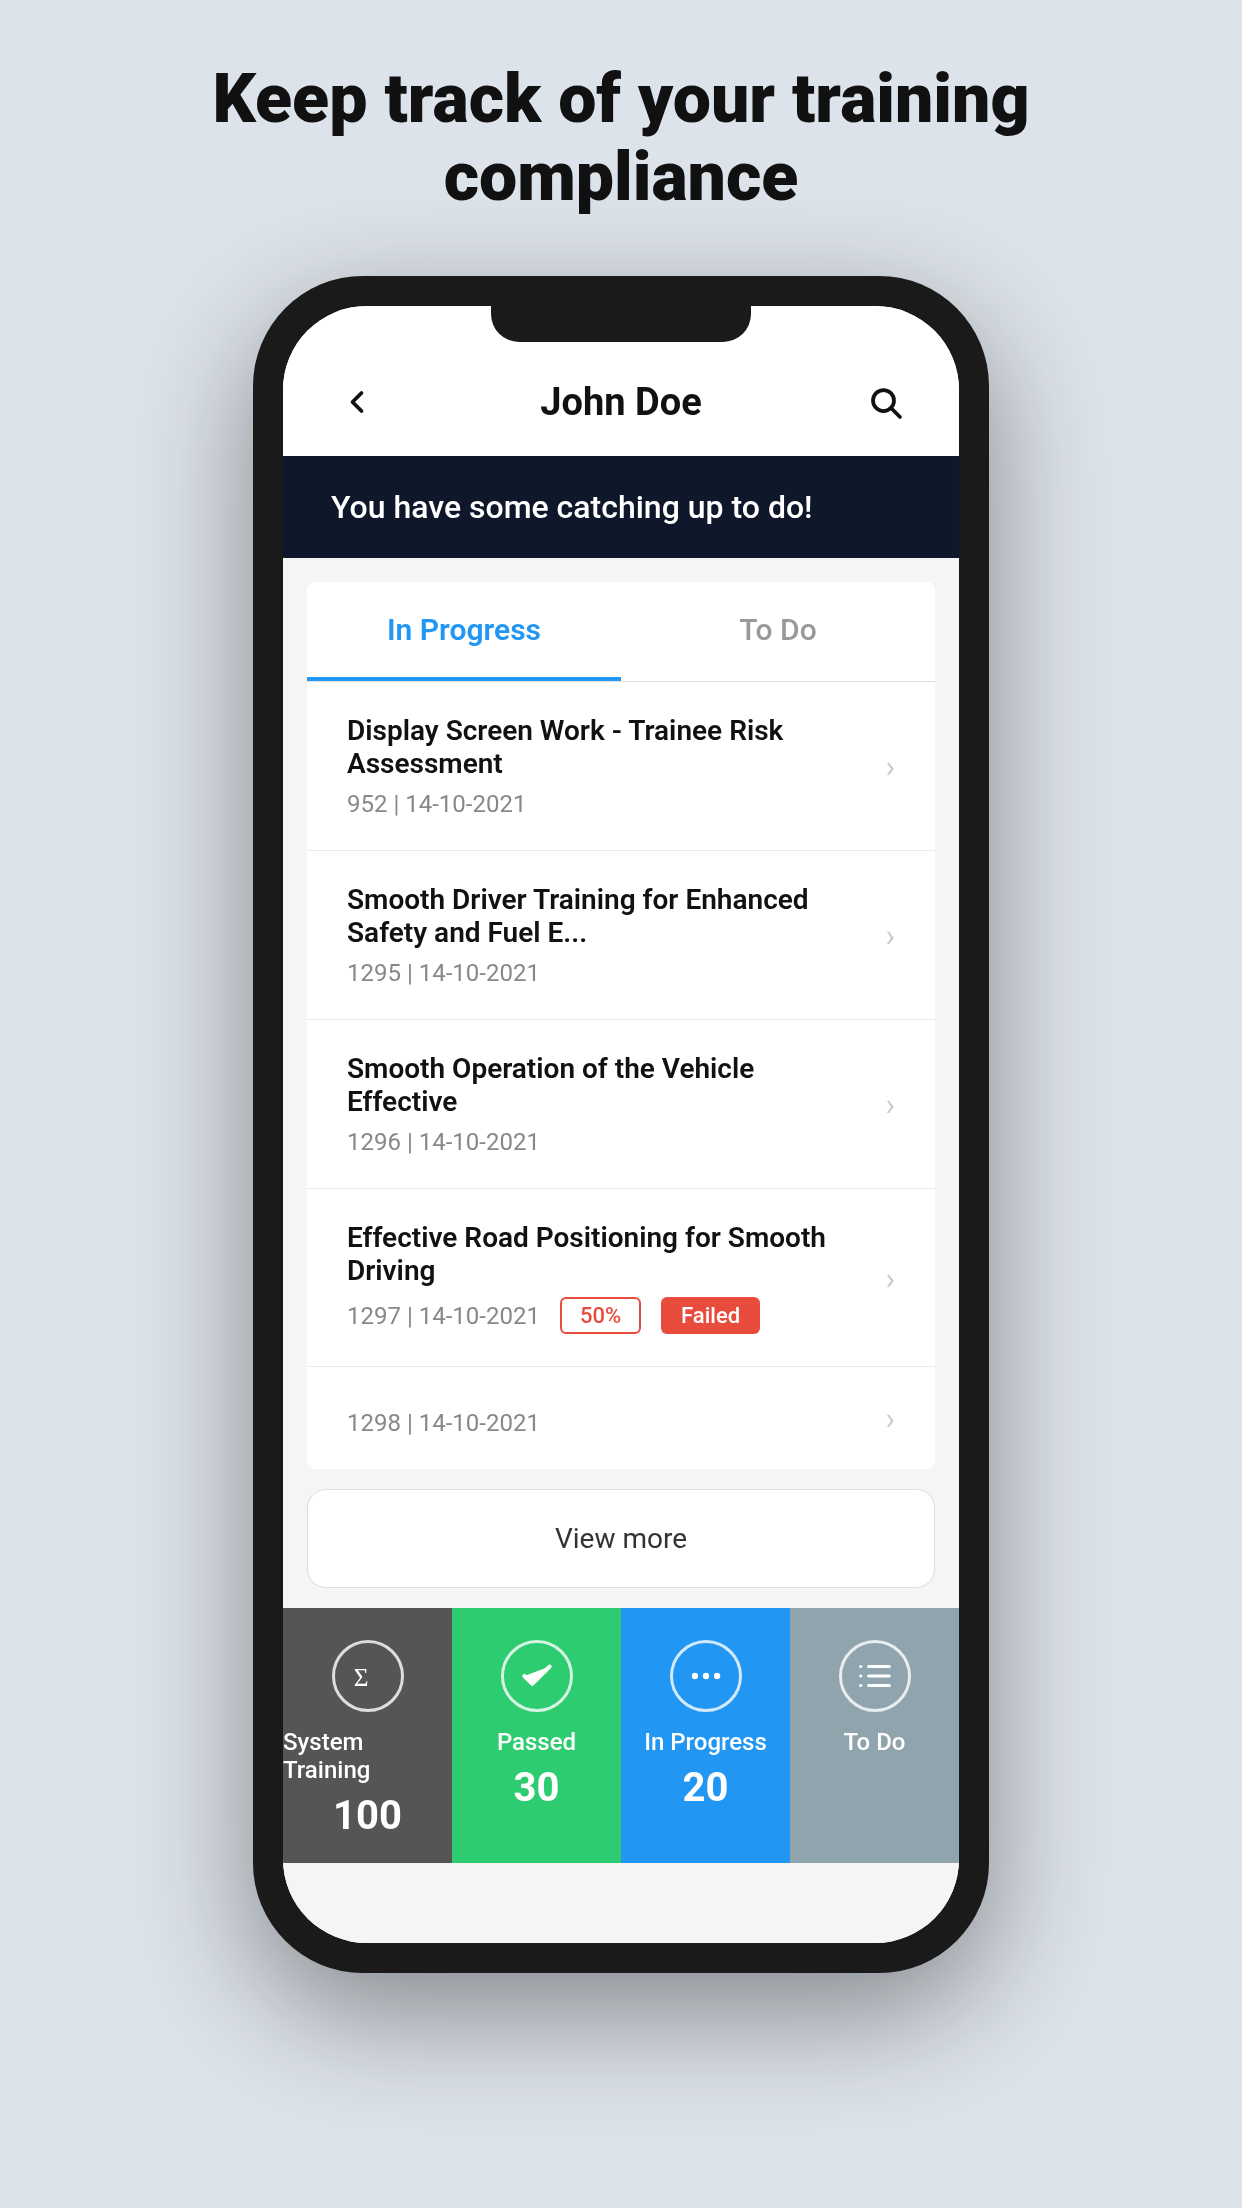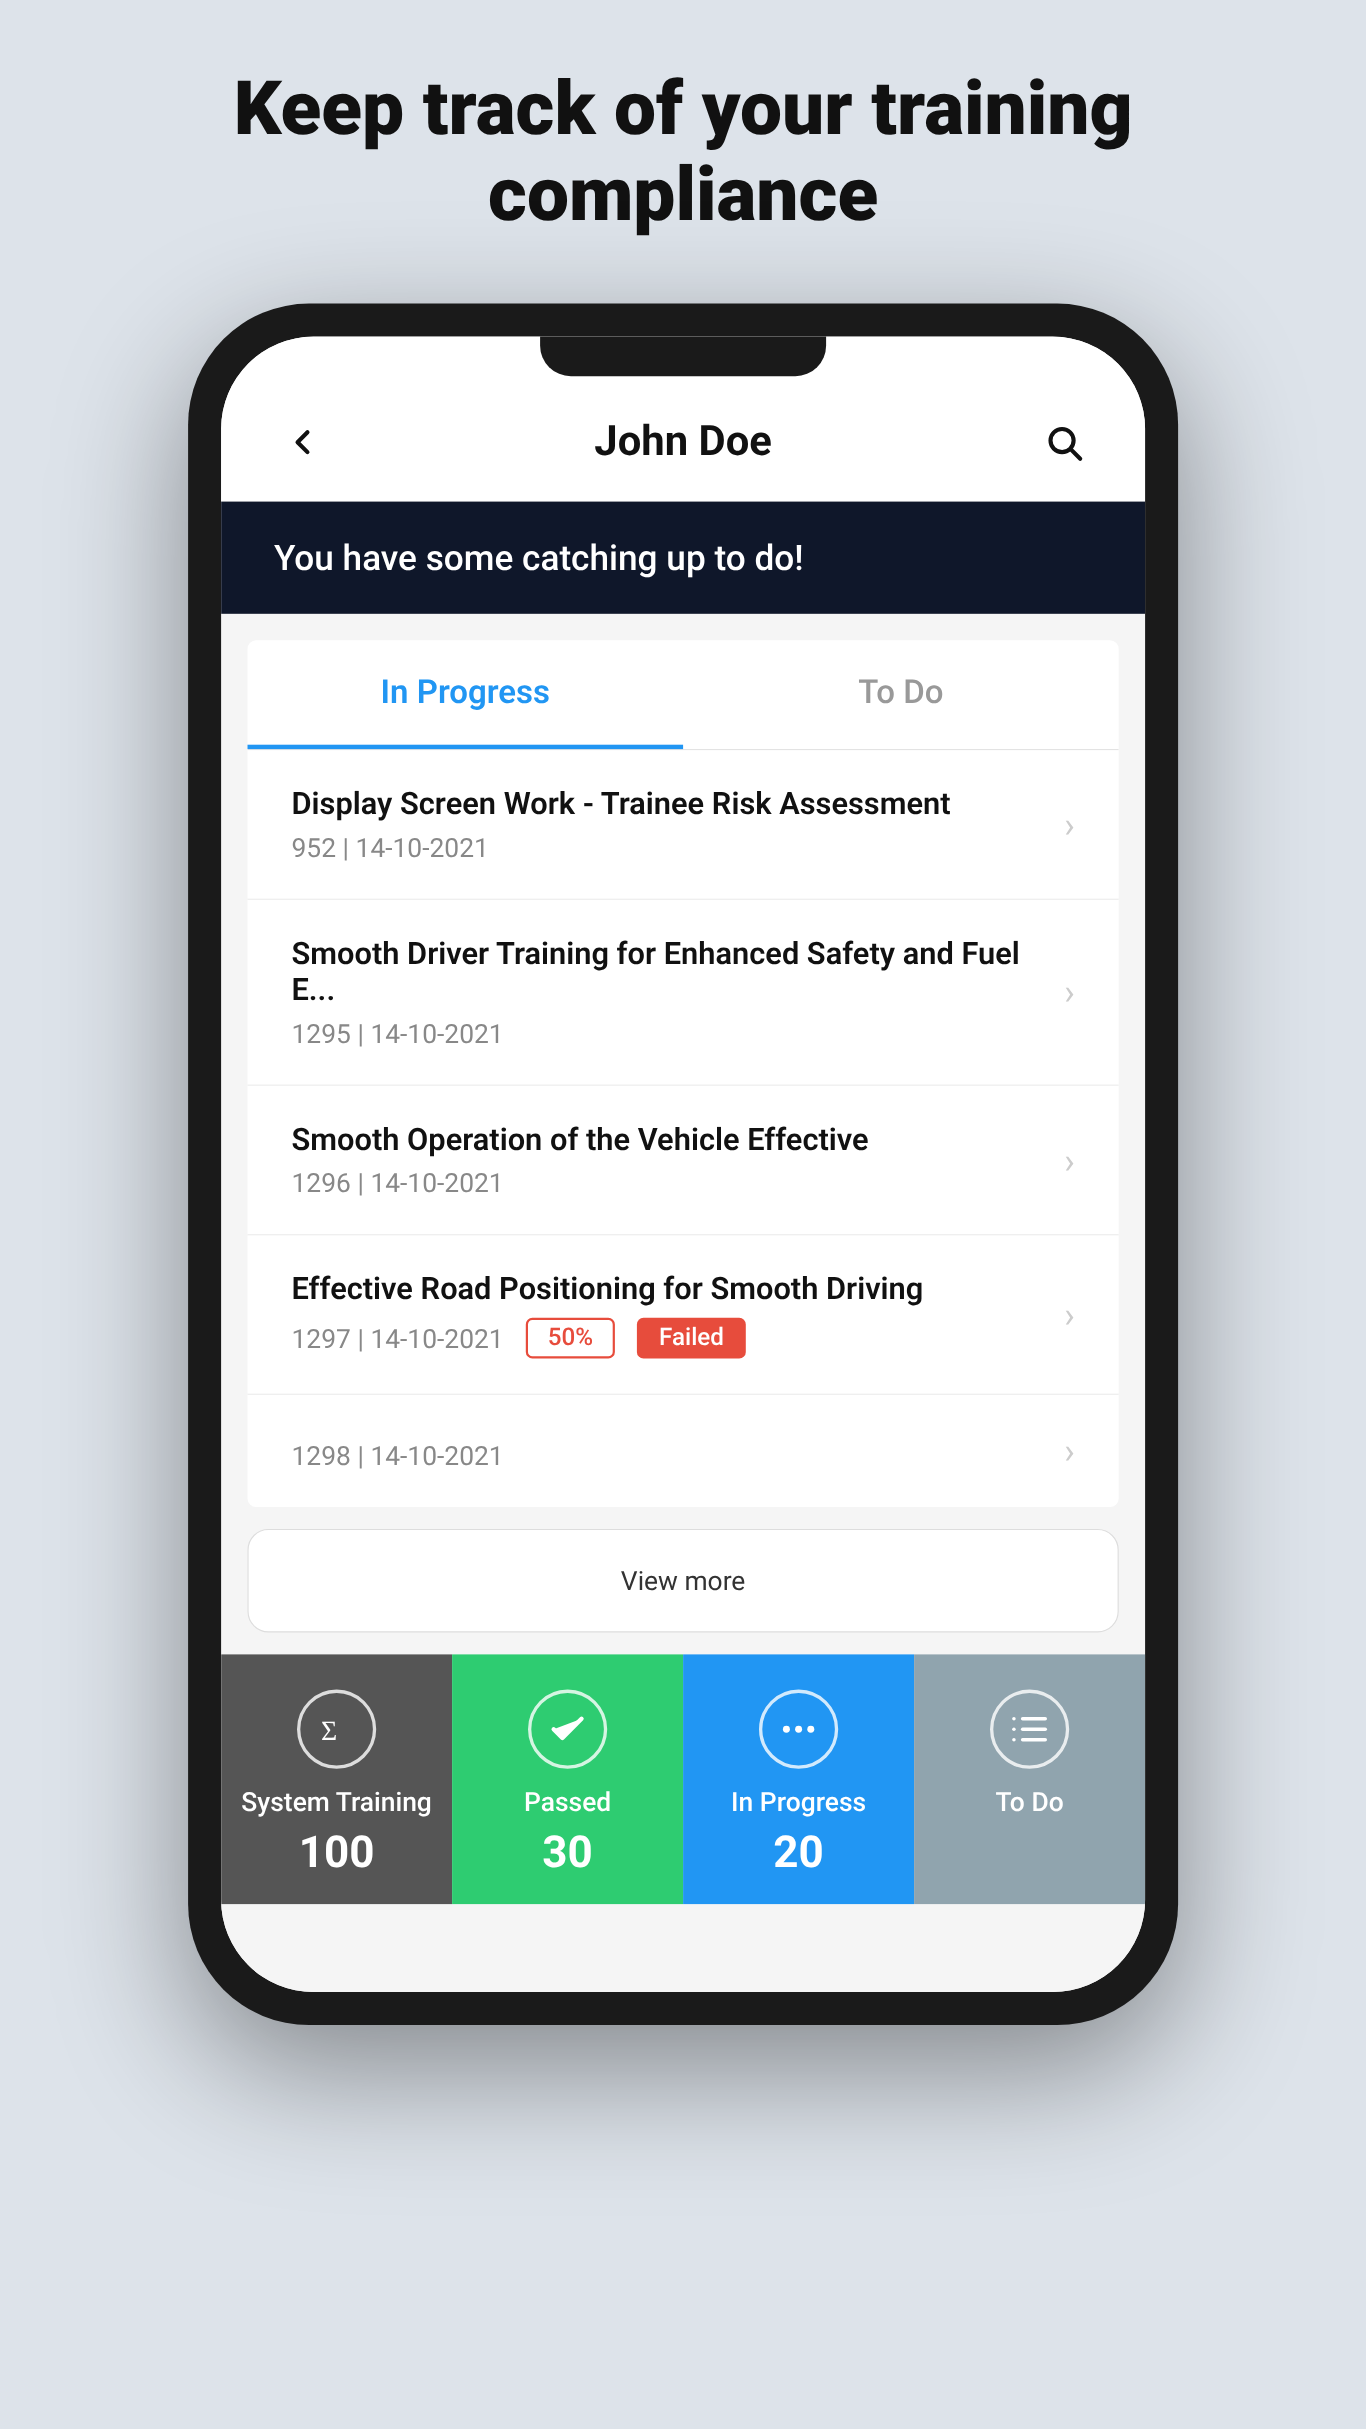--- a/index.html
+++ b/index.html
@@ -19,21 +19,21 @@
       font-weight: 900;
       color: #111;
       text-align: center;
       line-height: 1.15;
       padding: 0 80px;
       margin-bottom: 60px;
     }
 
     
     .phone-shell {
-      width: 900px;
+      width: 736px;
       background: #1a1a1a;
       border-radius: 110px;
       padding: 30px;
       position: relative;
       box-shadow: 0 40px 120px rgba(0,0,0,0.4);
     }
 
     
     .phone-notch {
       position: absolute;
@@ -182,21 +182,21 @@
     }
 
     
     .view-more-btn {
       background: #fff;
       border: 1px solid #ddd;
       border-radius: 19px;
       margin: 20px 24px;
       padding: 32px;
       text-align: center;
-      font-size: 24px;
+      font-size: 28px;
       color: #333;
       cursor: pointer;
     }
 
     
     .bottom-tabs {
       display: flex;
       background: #f5f5f5;
       padding: 0 0 80px 0;
     }

